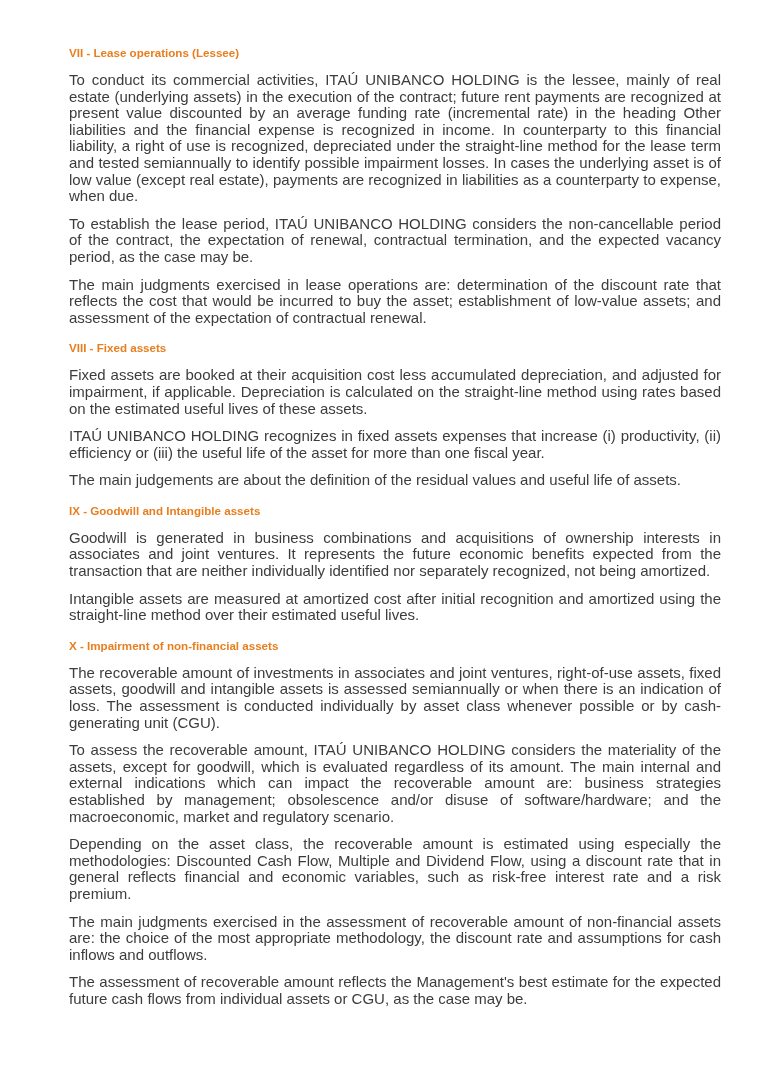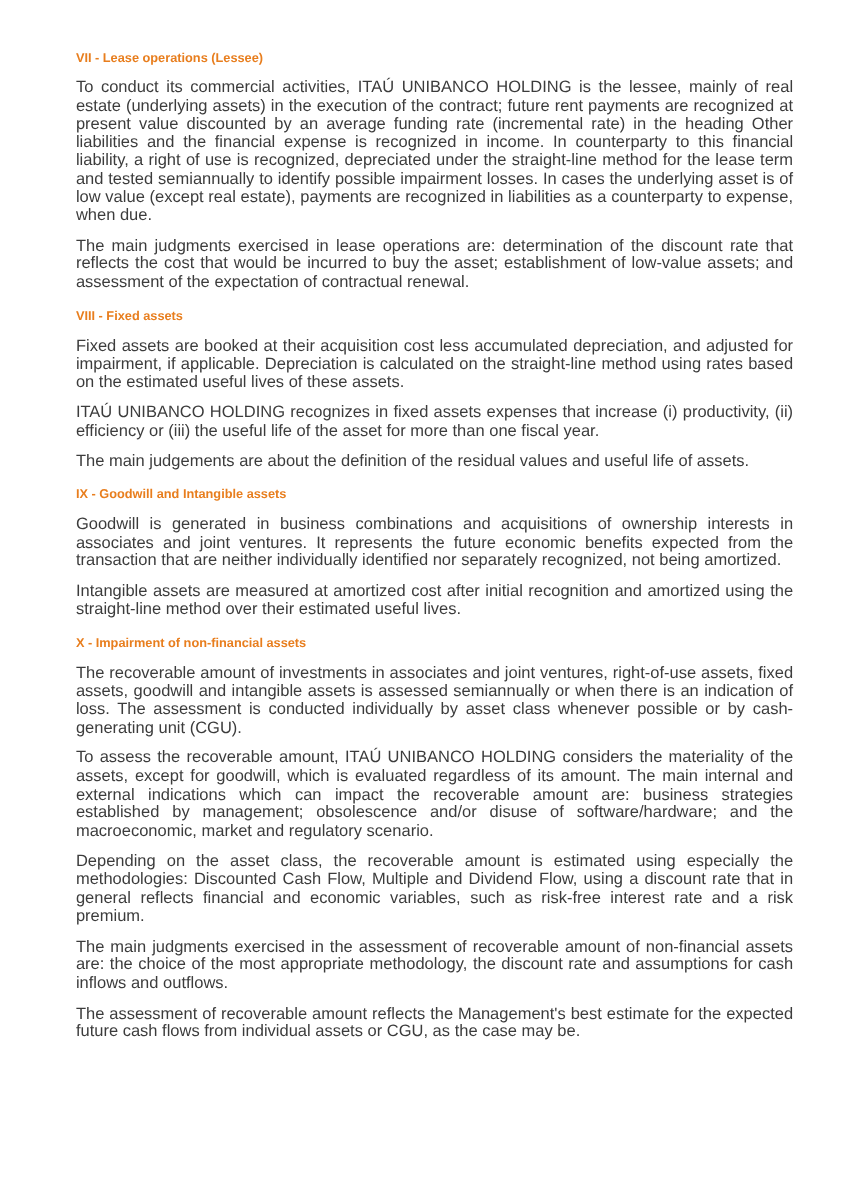--- a/index.html
+++ b/index.html
@@ -63,20 +63,21 @@
 </style>
 </head>
 <body>
 
 <div class="page">
   <main class="content">
 
     <section>
       <h2 class="heading">VII - Lease operations (Lessee)</h2>
       <p class="para">To conduct its commercial activities, ITAÚ UNIBANCO HOLDING is the lessee, mainly of real estate (underlying assets) in the execution of the contract; future rent payments are recognized at present value discounted by an average funding rate (incremental rate) in the heading Other liabilities and the financial expense is recognized in income. In counterparty to this financial liability, a right of use is recognized, depreciated under the straight-line method for the lease term and tested semiannually to identify possible impairment losses. In cases the underlying asset is of low value (except real estate), payments are recognized in liabilities as a counterparty to expense, when due.</p>
+      <p class="para">To establish the lease period, ITAÚ UNIBANCO HOLDING considers the non-cancellable period of the contract, the expectation of renewal, contractual termination, and the expected vacancy period, as the case may be.</p>
       <p class="para">The main judgments exercised in lease operations are: determination of the discount rate that reflects the cost that would be incurred to buy the asset; establishment of low-value assets; and assessment of the expectation of contractual renewal.</p>
     </section>
 
     <section>
       <h2 class="heading">VIII - Fixed assets</h2>
       <p class="para">Fixed assets are booked at their acquisition cost less accumulated depreciation, and adjusted for impairment, if applicable. Depreciation is calculated on the straight-line method using rates based on the estimated useful lives of these assets.</p>
       <p class="para">ITAÚ UNIBANCO HOLDING recognizes in fixed assets expenses that increase (i) productivity, (ii) efficiency or (iii) the useful life of the asset for more than one fiscal year.</p>
       <p class="para">The main judgements are about the definition of the residual values and useful life of assets.</p>
     </section>
 

